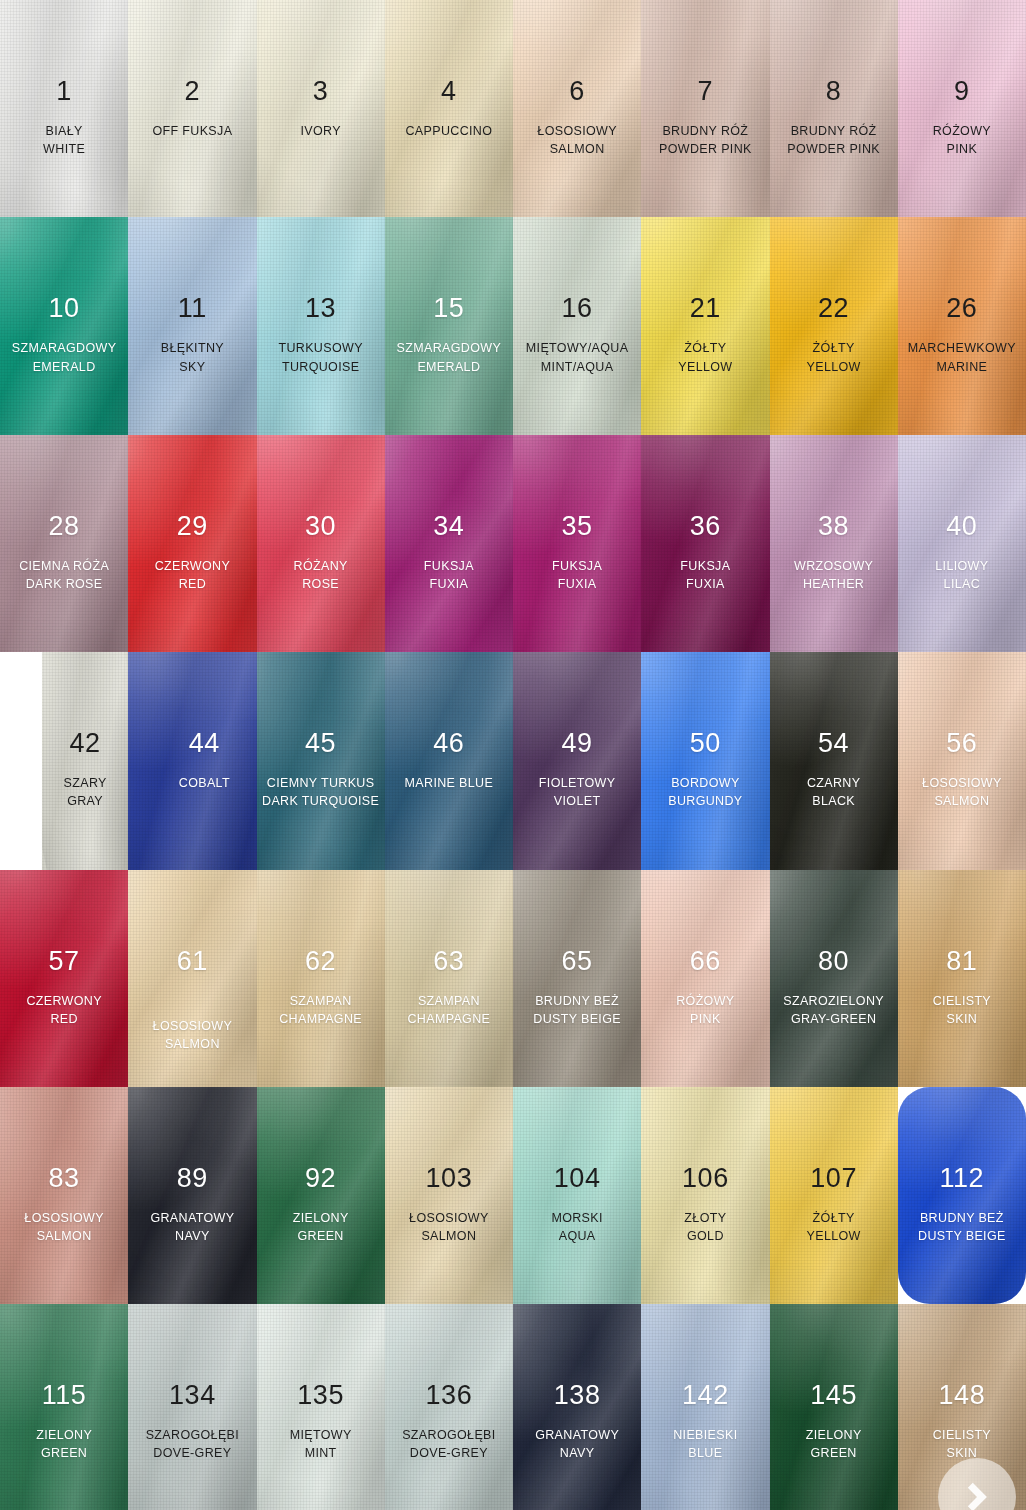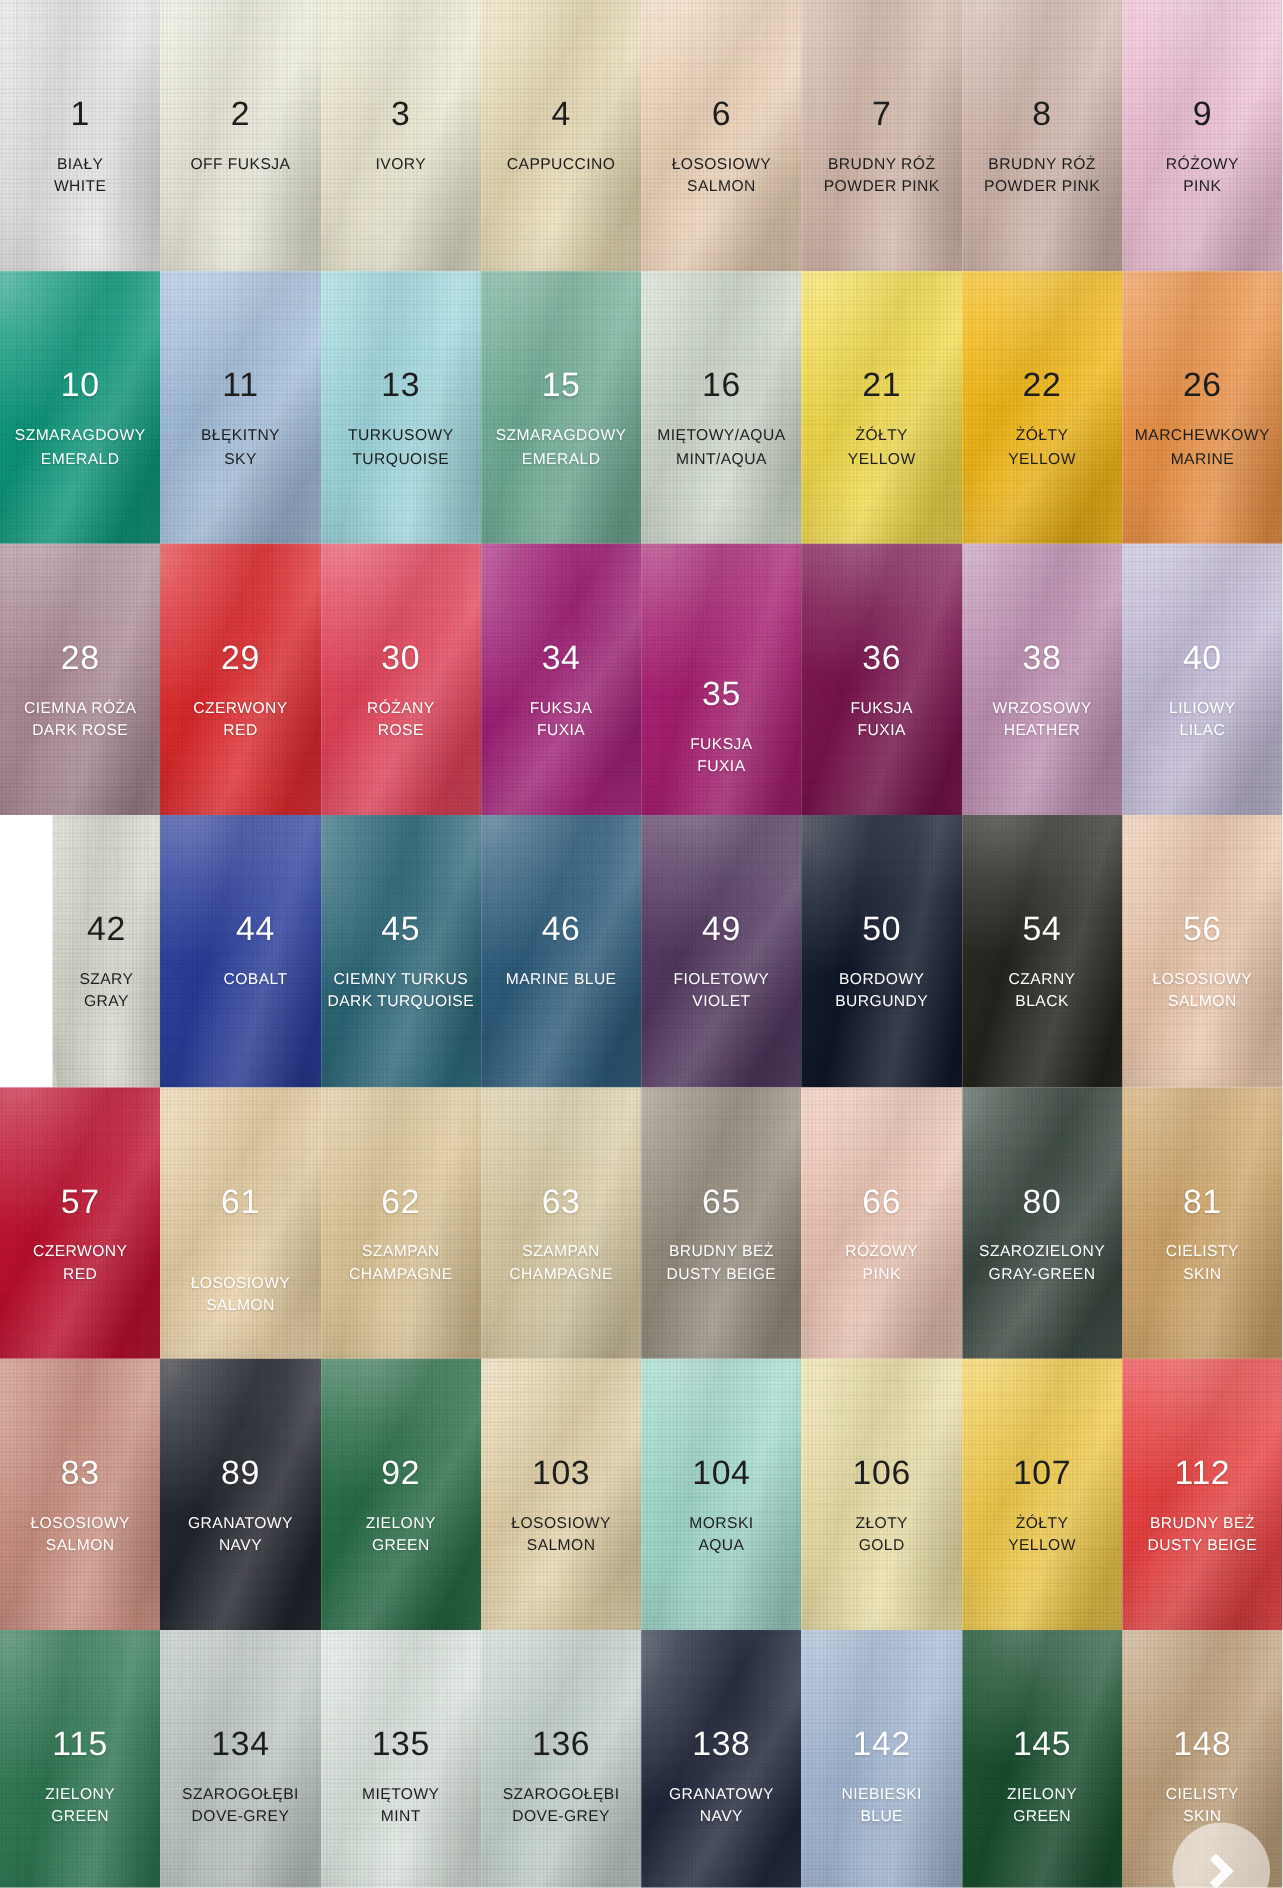--- a/index.html
+++ b/index.html
@@ -329,21 +329,21 @@
       <span class="fabric-a" style="transform: rotate(11deg); filter: blur(0.7px);"></span>
       <span class="fabric-b" style="transform: rotate(-17deg) scale(1.15);"></span>
       <span class="fabric-c" style="transform: rotate(8deg);"></span>
       <span class="weave"></span>
       <div class="code">34</div>
       <div class="names">
         <span class="name-pl">FUKSJA</span>
         <span class="name-en">FUXIA</span>
       </div>
     </div>
-    <div class="swatch light-text" style="background-color: rgb(171, 31, 115); justify-content: center;">
+    <div class="swatch light-text" style="background-color: rgb(171, 31, 115);">
       <span class="fabric-a" style="transform: rotate(-8deg); filter: blur(1px);"></span>
       <span class="fabric-b" style="transform: rotate(0deg) scale(1.15);"></span>
       <span class="fabric-c" style="transform: rotate(-15deg);"></span>
       <span class="weave"></span>
       <div class="code">35</div>
       <div class="names">
         <span class="name-pl">FUKSJA</span>
         <span class="name-en">FUXIA</span>
       </div>
     </div>
@@ -426,21 +426,21 @@
       <span class="fabric-a" style="transform: rotate(8deg); filter: blur(0.7px);"></span>
       <span class="fabric-b" style="transform: rotate(16deg) scale(1.15);"></span>
       <span class="fabric-c" style="transform: rotate(11deg);"></span>
       <span class="weave"></span>
       <div class="code">49</div>
       <div class="names">
         <span class="name-pl">FIOLETOWY</span>
         <span class="name-en">VIOLET</span>
       </div>
     </div>
-    <div class="swatch light-text" style="background-color: #0f172a;">
+    <div class="swatch light-text" style="background-color: #3b82f6;">
       <span class="fabric-a" style="transform: rotate(-11deg); filter: blur(1px);"></span>
       <span class="fabric-b" style="transform: rotate(-7deg) scale(1.15);"></span>
       <span class="fabric-c" style="transform: rotate(-12deg);"></span>
       <span class="weave"></span>
       <div class="code">50</div>
       <div class="names">
         <span class="name-pl">BORDOWY</span>
         <span class="name-en">BURGUNDY</span>
       </div>
     </div>
@@ -624,21 +624,21 @@
       <span class="fabric-a" style="transform: rotate(2deg); filter: blur(0.7px);"></span>
       <span class="fabric-b" style="transform: rotate(2deg) scale(1.15);"></span>
       <span class="fabric-c" style="transform: rotate(-13deg);"></span>
       <span class="weave"></span>
       <div class="code">107</div>
       <div class="names">
         <span class="name-pl">ŻÓŁTY</span>
         <span class="name-en">YELLOW</span>
       </div>
     </div>
-    <div class="swatch light-text" style="background-color: #ef4444;">
+    <div class="swatch light-text" style="background-color: #1d4ed8; border-radius: 32px;">
       <span class="fabric-a" style="transform: rotate(7deg); filter: blur(1px);"></span>
       <span class="fabric-b" style="transform: rotate(19deg) scale(1.15);"></span>
       <span class="fabric-c" style="transform: rotate(-6deg);"></span>
       <span class="weave"></span>
       <div class="code">112</div>
       <div class="names">
         <span class="name-pl">BRUDNY BEŻ</span>
         <span class="name-en">DUSTY BEIGE</span>
       </div>
     </div>

